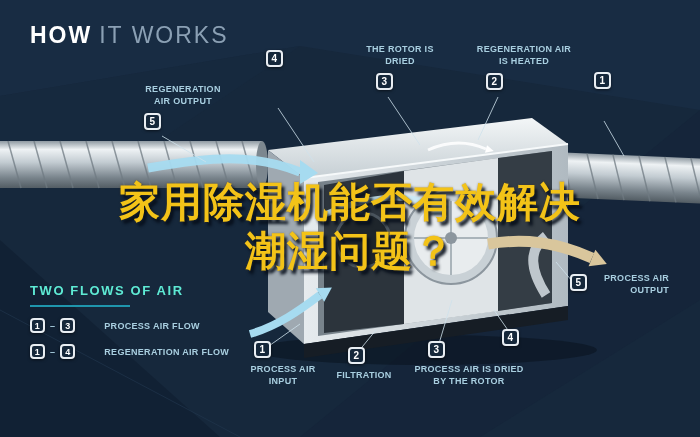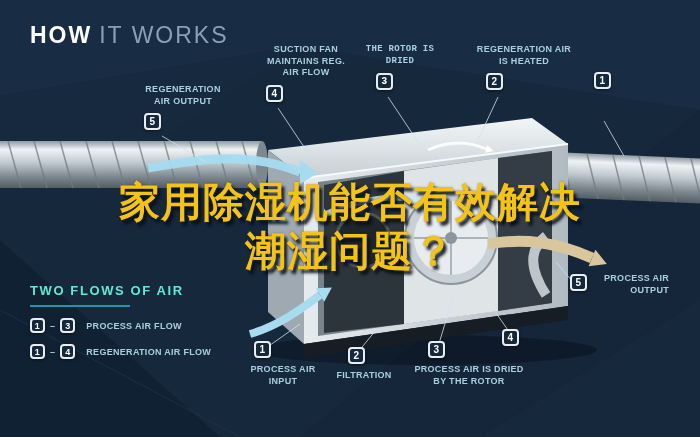--- a/index.html
+++ b/index.html
@@ -24,21 +24,21 @@
   .callout.row{flex-direction:row;align-items:flex-start;gap:8px;}
   .callout.row .c-label{text-align:right;margin-top:-1px;}
 
   
   .legend{position:absolute;left:30px;top:283px;z-index:6;}
   .legend .lg-head{font-size:13px;color:#5eead4;letter-spacing:1.6px;font-weight:bold;}
   .legend .rule{width:100px;height:2px;background:#1f96ad;margin-top:7px;}
   .legend-row{display:flex;align-items:center;gap:5px;margin-top:11px;color:#a9cfe0;font-size:9px;
               font-weight:bold;letter-spacing:.3px;text-transform:uppercase;}
   .badge.sm{width:15px;height:15px;font-size:9px;}
-  .legend-row .lg-lbl{margin-left:6px;}
+  .legend-row .lg-lbl{margin-left:24px;}
   .legend-row .dash{color:#a9cfe0;}
 
   
   .overlay{position:absolute;left:0;right:0;top:178px;text-align:center;font-weight:bold;color:#f3c318;
            font-size:41px;line-height:1.2;letter-spacing:1px;z-index:7;
            text-shadow:3px 4px 3px rgba(6,14,26,.92), 0 0 2px rgba(90,60,0,.5);}
 </style>
 </head>
 <body>
 
@@ -152,24 +152,23 @@
 
   <div class="title">
     <span class="t-bold">HOW</span><span class="t-light">IT WORKS</span>
   </div>
 
   <div class="callout label-top" style="left:136px;top:84px;width:94px;">
     <div class="c-label">REGENERATION AIR OUTPUT</div>
     <div class="badge" style="margin-left:8px;">5</div>
   </div>
   <div class="callout label-top" style="left:258px;top:44px;width:96px;">
-    <div class="c-label">SUCTION FAN MAINTAINS REG. AIR FLOW</div>
     <div class="badge" style="margin-left:8px;">4</div>
   </div>
-  <div class="callout label-top" style="left:362px;top:44px;width:76px;font-family:Liberation Mono, monospace;">
+  <div class="callout label-top" style="left:362px;top:44px;width:76px;">
     <div class="c-label">THE ROTOR IS DRIED</div>
     <div class="badge" style="margin-left:14px;">3</div>
   </div>
   <div class="callout label-top" style="left:476px;top:44px;width:96px;">
     <div class="c-label">REGENERATION AIR IS HEATED</div>
     <div class="badge" style="margin-left:10px;">2</div>
   </div>
   <div class="callout label-top" style="left:586px;top:66px;width:84px;">
     <div class="badge" style="margin-left:8px;">1</div>
   </div>

